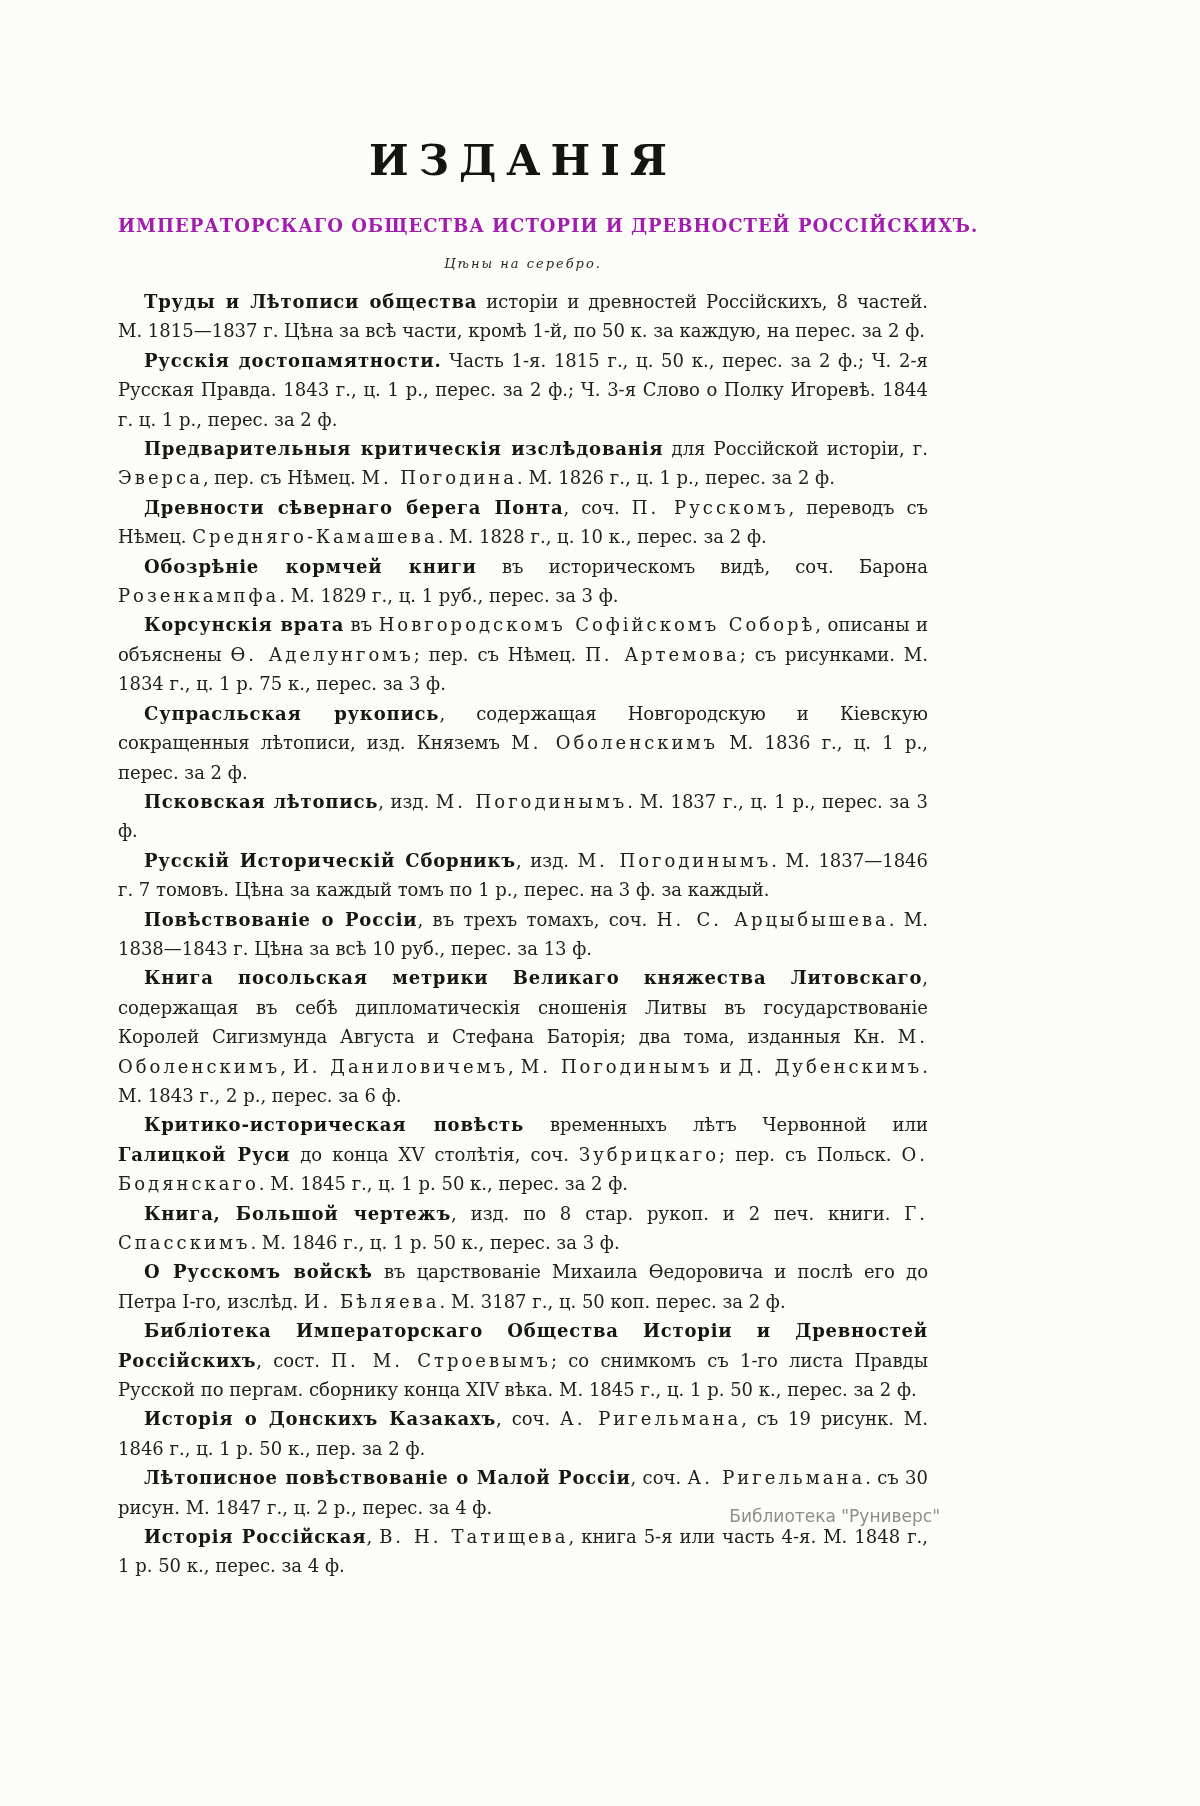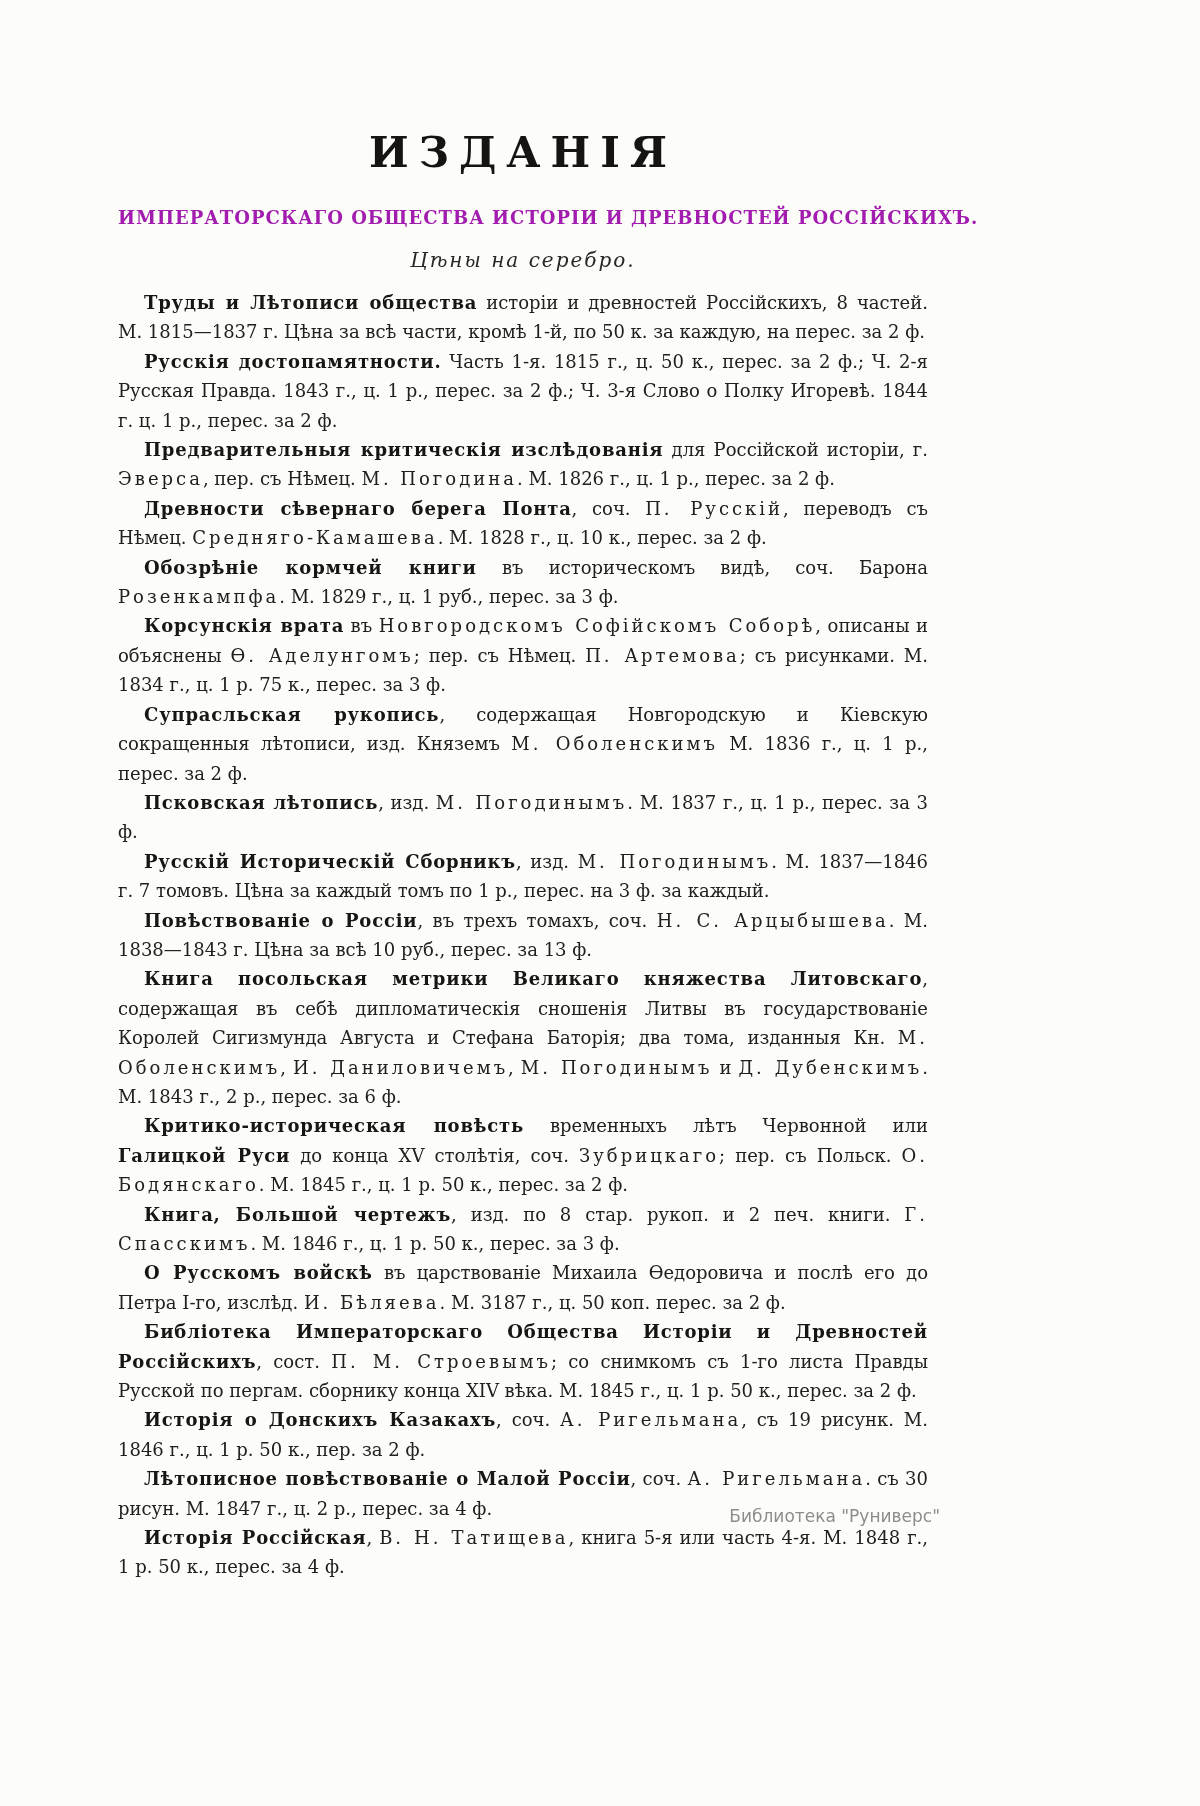--- a/index.html
+++ b/index.html
@@ -11,21 +11,21 @@
     height: 1806px;
     position: relative;
     background: #fcfcf9;
     color: #1d1c1a;
     font-family: "DejaVu Serif", "Liberation Serif", serif;
     overflow: hidden;
   }
   .content {
     position: absolute;
     left: 118px;
-    top: 128px;
+    top: 136px;
     width: 810px;
   }
   .doc-title {
     margin: 0;
     text-align: center;
     font-size: 42px;
     font-weight: bold;
     letter-spacing: 10px;
     color: #151412;
   }
@@ -35,21 +35,21 @@
     font-size: 18px;
     font-weight: bold;
     letter-spacing: 1px;
     color: #a21caf;
     white-space: nowrap;
   }
   .price-note {
     margin-top: 20px;
     text-align: center;
     font-style: italic;
-    font-size: 20px;
+    font-size: 13px;
     letter-spacing: 2px;
     color: #2a2824;
   }
   .entries {
     margin-top: 16px;
   }
   .entry {
     margin: 0;
     font-size: 18px;
     line-height: 29.4px;
@@ -79,21 +79,21 @@
 
 <div class="page">
   <div class="content">
     <h1 class="doc-title">ИЗДАНІЯ</h1>
     <h2 class="doc-subtitle">ИМПЕРАТОРСКАГО ОБЩЕСТВА ИСТОРІИ И ДРЕВНОСТЕЙ РОССІЙСКИХЪ.</h2>
     <div class="price-note">Цѣны на серебро.</div>
     <div class="entries">
         <p class="entry"><span class="lead">Труды и Лѣтописи общества</span><span class="plain"> исторіи и древностей Россійскихъ, 8 частей. М. 1815—1837 г. Цѣна за всѣ части, кромѣ 1-й, по 50 к. за каждую, на перес. за 2 ф.</span></p>
         <p class="entry"><span class="lead">Русскія достопамятности.</span><span class="plain"> Часть 1-я. 1815 г., ц. 50 к., перес. за 2 ф.; Ч. 2-я Русская Правда. 1843 г., ц. 1 р., перес. за 2 ф.; Ч. 3-я Слово о Полку Игоревѣ. 1844 г. ц. 1 р., перес. за 2 ф.</span></p>
         <p class="entry"><span class="lead">Предварительныя критическія изслѣдованія</span><span class="plain"> для Россійской исторіи, г. </span><span class="sp">Эверса</span><span class="plain">, пер. съ Нѣмец. </span><span class="sp">М. Погодина</span><span class="plain">. М. 1826 г., ц. 1 р., перес. за 2 ф.</span></p>
-        <p class="entry"><span class="lead">Древности сѣвернаго берега Понта</span><span class="plain">, соч. </span><span class="sp">П. Русскій</span><span class="plain">, переводъ съ Нѣмец. </span><span class="sp">Средняго-Камашева</span><span class="plain">. М. 1828 г., ц. 10 к., перес. за 2 ф.</span></p>
+        <p class="entry"><span class="lead">Древности сѣвернаго берега Понта</span><span class="plain">, соч. </span><span class="sp">П. Русскомъ</span><span class="plain">, переводъ съ Нѣмец. </span><span class="sp">Средняго-Камашева</span><span class="plain">. М. 1828 г., ц. 10 к., перес. за 2 ф.</span></p>
         <p class="entry"><span class="lead">Обозрѣніе кормчей книги</span><span class="plain"> въ историческомъ видѣ, соч. Барона </span><span class="sp">Розенкампфа</span><span class="plain">. М. 1829 г., ц. 1 руб., перес. за 3 ф.</span></p>
         <p class="entry"><span class="lead">Корсунскія врата</span><span class="plain"> въ </span><span class="sp">Новгородскомъ Софійскомъ Соборѣ</span><span class="plain">, описаны и объяснены </span><span class="sp">Ѳ. Аделунгомъ</span><span class="plain">; пер. съ Нѣмец. </span><span class="sp">П. Артемова</span><span class="plain">; съ рисунками. М. 1834 г., ц. 1 р. 75 к., перес. за 3 ф.</span></p>
         <p class="entry"><span class="lead">Супрасльская рукопись</span><span class="plain">, содержащая Новгородскую и Кіевскую сокращенныя лѣтописи, изд. Княземъ </span><span class="sp">М. Оболенскимъ</span><span class="plain"> М. 1836 г., ц. 1 р., перес. за 2 ф.</span></p>
         <p class="entry"><span class="lead">Псковская лѣтопись</span><span class="plain">, изд. </span><span class="sp">М. Погодинымъ</span><span class="plain">. М. 1837 г., ц. 1 р., перес. за 3 ф.</span></p>
         <p class="entry"><span class="lead">Русскій Историческій Сборникъ</span><span class="plain">, изд. </span><span class="sp">М. Погодинымъ</span><span class="plain">. М. 1837—1846 г. 7 томовъ. Цѣна за каждый томъ по 1 р., перес. на 3 ф. за каждый.</span></p>
         <p class="entry"><span class="lead">Повѣствованіе о Россіи</span><span class="plain">, въ трехъ томахъ, соч. </span><span class="sp">Н. С. Арцыбышева</span><span class="plain">. М. 1838—1843 г. Цѣна за всѣ 10 руб., перес. за 13 ф.</span></p>
         <p class="entry"><span class="lead">Книга посольская метрики Великаго княжества Литовскаго</span><span class="plain">, содержащая въ себѣ дипломатическія сношенія Литвы въ государствованіе Королей Сигизмунда Августа и Стефана Баторія; два тома, изданныя Кн. </span><span class="sp">М. Оболенскимъ</span><span class="plain">, </span><span class="sp">И. Даниловичемъ</span><span class="plain">, </span><span class="sp">М. Погодинымъ</span><span class="plain"> и </span><span class="sp">Д. Дубенскимъ</span><span class="plain">. М. 1843 г., 2 р., перес. за 6 ф.</span></p>
         <p class="entry"><span class="lead">Критико-историческая повѣсть</span><span class="plain"> временныхъ лѣтъ Червонной или </span><span class="lead">Галицкой Руси</span><span class="plain"> до конца XV столѣтія, соч. </span><span class="sp">Зубрицкаго</span><span class="plain">; пер. съ Польск. </span><span class="sp">О. Бодянскаго</span><span class="plain">. М. 1845 г., ц. 1 р. 50 к., перес. за 2 ф.</span></p>
         <p class="entry"><span class="lead">Книга, Большой чертежъ</span><span class="plain">, изд. по 8 стар. рукоп. и 2 печ. книги. </span><span class="sp">Г. Спасскимъ</span><span class="plain">. М. 1846 г., ц. 1 р. 50 к., перес. за 3 ф.</span></p>
         <p class="entry"><span class="lead">О Русскомъ войскѣ</span><span class="plain"> въ царствованіе Михаила Ѳедоровича и послѣ его до Петра I-го, изслѣд. </span><span class="sp">И. Бѣляева</span><span class="plain">. М. 3187 г., ц. 50 коп. перес. за 2 ф.</span></p>

